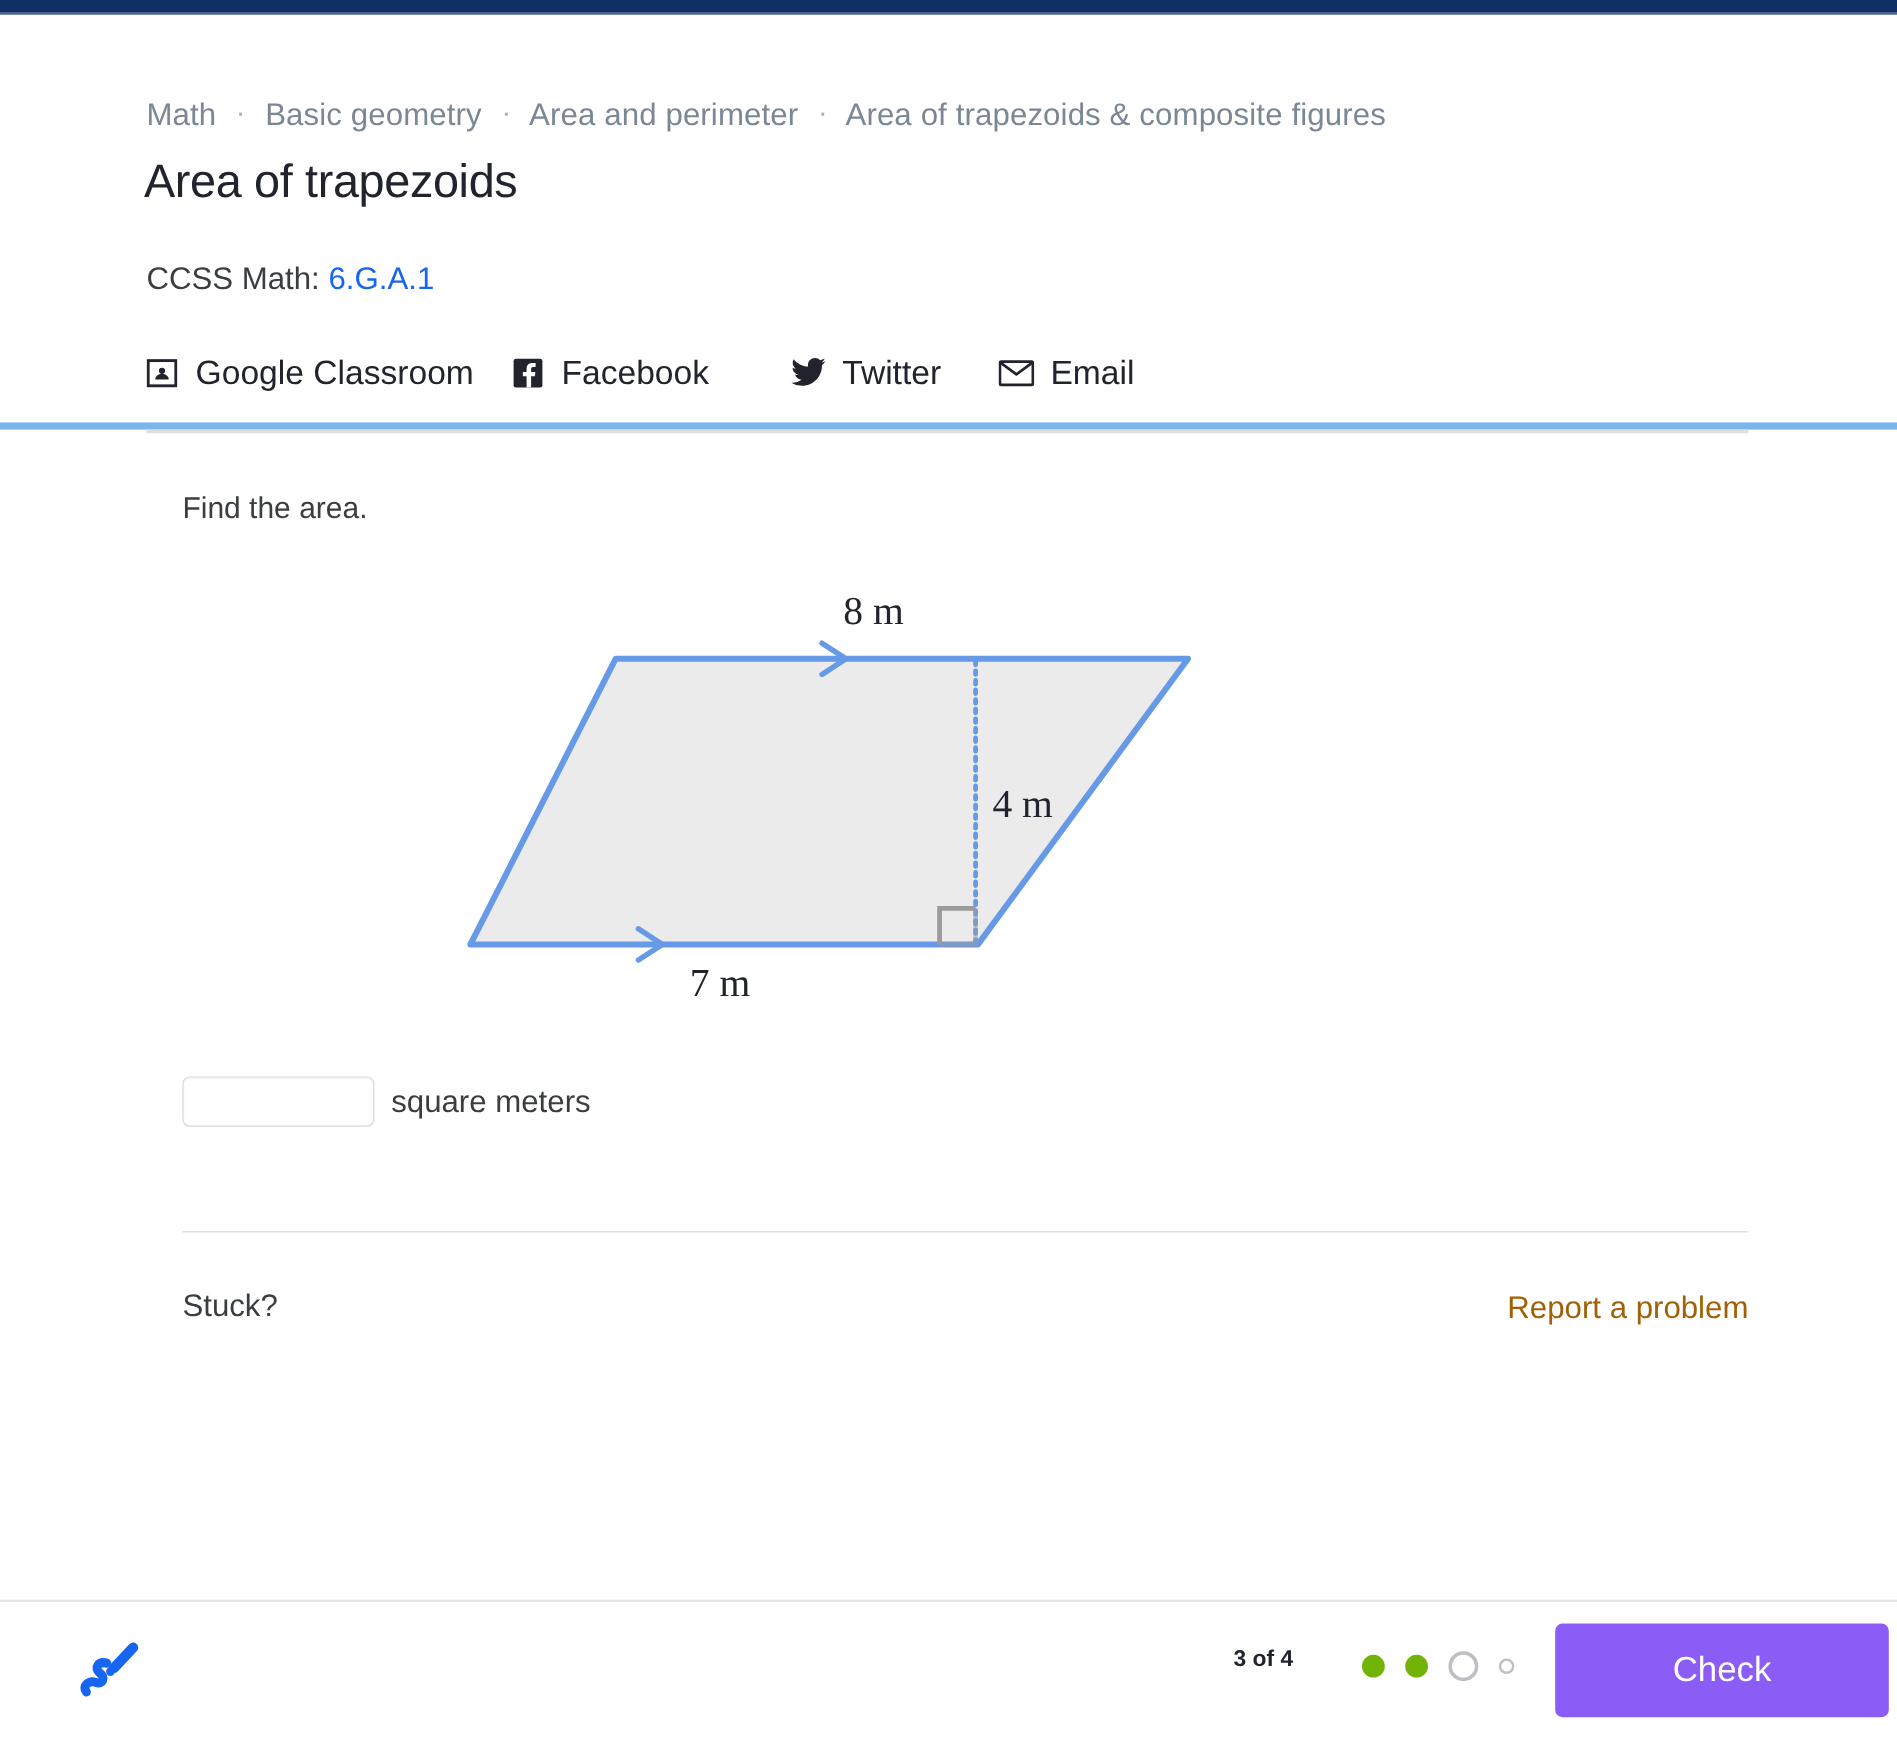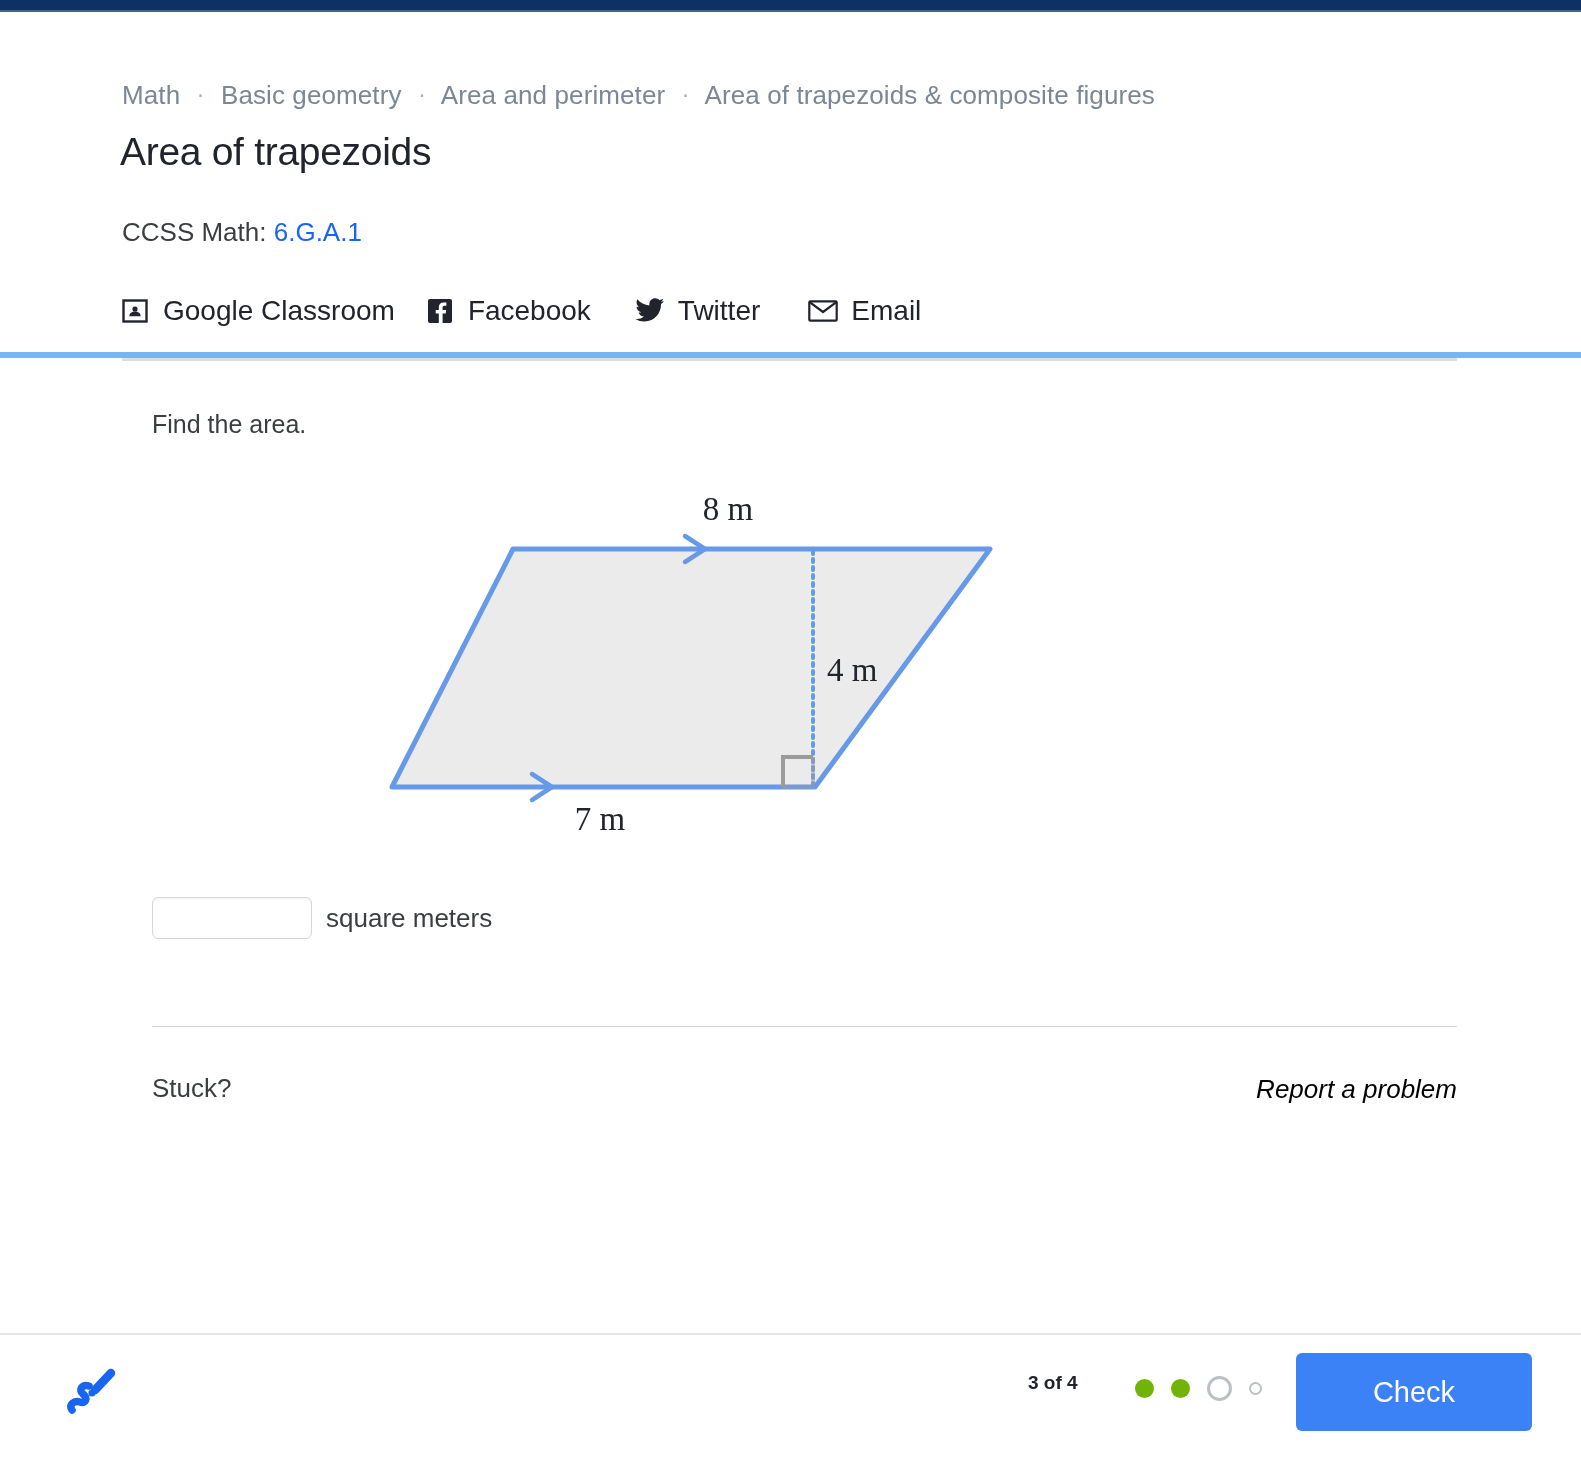--- a/index.html
+++ b/index.html
@@ -89,21 +89,21 @@
     width: 30px;
     height: 30px;
     margin-right: 13px;
     color: #21242c;
   }
   .share-item .s-label {
     font-size: 28px;
     color: #21242c;
   }
   .share-item.gc { margin-right: 30px; }
-  .share-item.fb { margin-right: 44px; }
+  .share-item.fb { margin-right: 68px; }
   .share-item.tw { margin-right: 48px; }
 
   
   .blue-rule {
     position: absolute;
     left: 0; top: 352px;
     width: 1581px;
     height: 6px;
     background: #7cb4ee;
   }
@@ -180,23 +180,22 @@
   .stuck-link {
     font-weight: bold;
     color: #1865f2;
     text-decoration: none;
     cursor: pointer;
   }
   .report-link {
     position: absolute;
     right: 124px; top: 1074px;
     font-size: 26px;
-    color: #000000;
+    color: #a16207;
     cursor: pointer;
-    font-style: italic;
   }
 
   
   .footer-rule {
     position: absolute;
     left: 0; top: 1333px;
     width: 1581px;
     height: 2px;
     background: #e3e5e7;
   }
@@ -229,23 +228,23 @@
     height: 32px;
   }
   .dot { border-radius: 50%; margin-right: 17px; box-sizing: border-box; }
   .dot.filled { width: 19px; height: 19px; background: #71b307; }
   .dot.current { width: 25px; height: 25px; border: 3px solid #bcc0c4; background: transparent; }
   .dot.empty { width: 13px; height: 13px; border: 2px solid #bcc0c4; background: transparent; }
 
   .check-button {
     position: absolute;
     left: 1296px; top: 1353px;
-    width: 236px;
+    width: 278px;
     height: 78px;
-    background: #3b82f6;
+    background: #8b5cf6;
     border: none;
     border-radius: 6px;
     color: #ffffff;
     font-size: 29px;
     font-family: "Liberation Sans", sans-serif;
     cursor: default;
   }
 </style>
 </head>
 <body>

